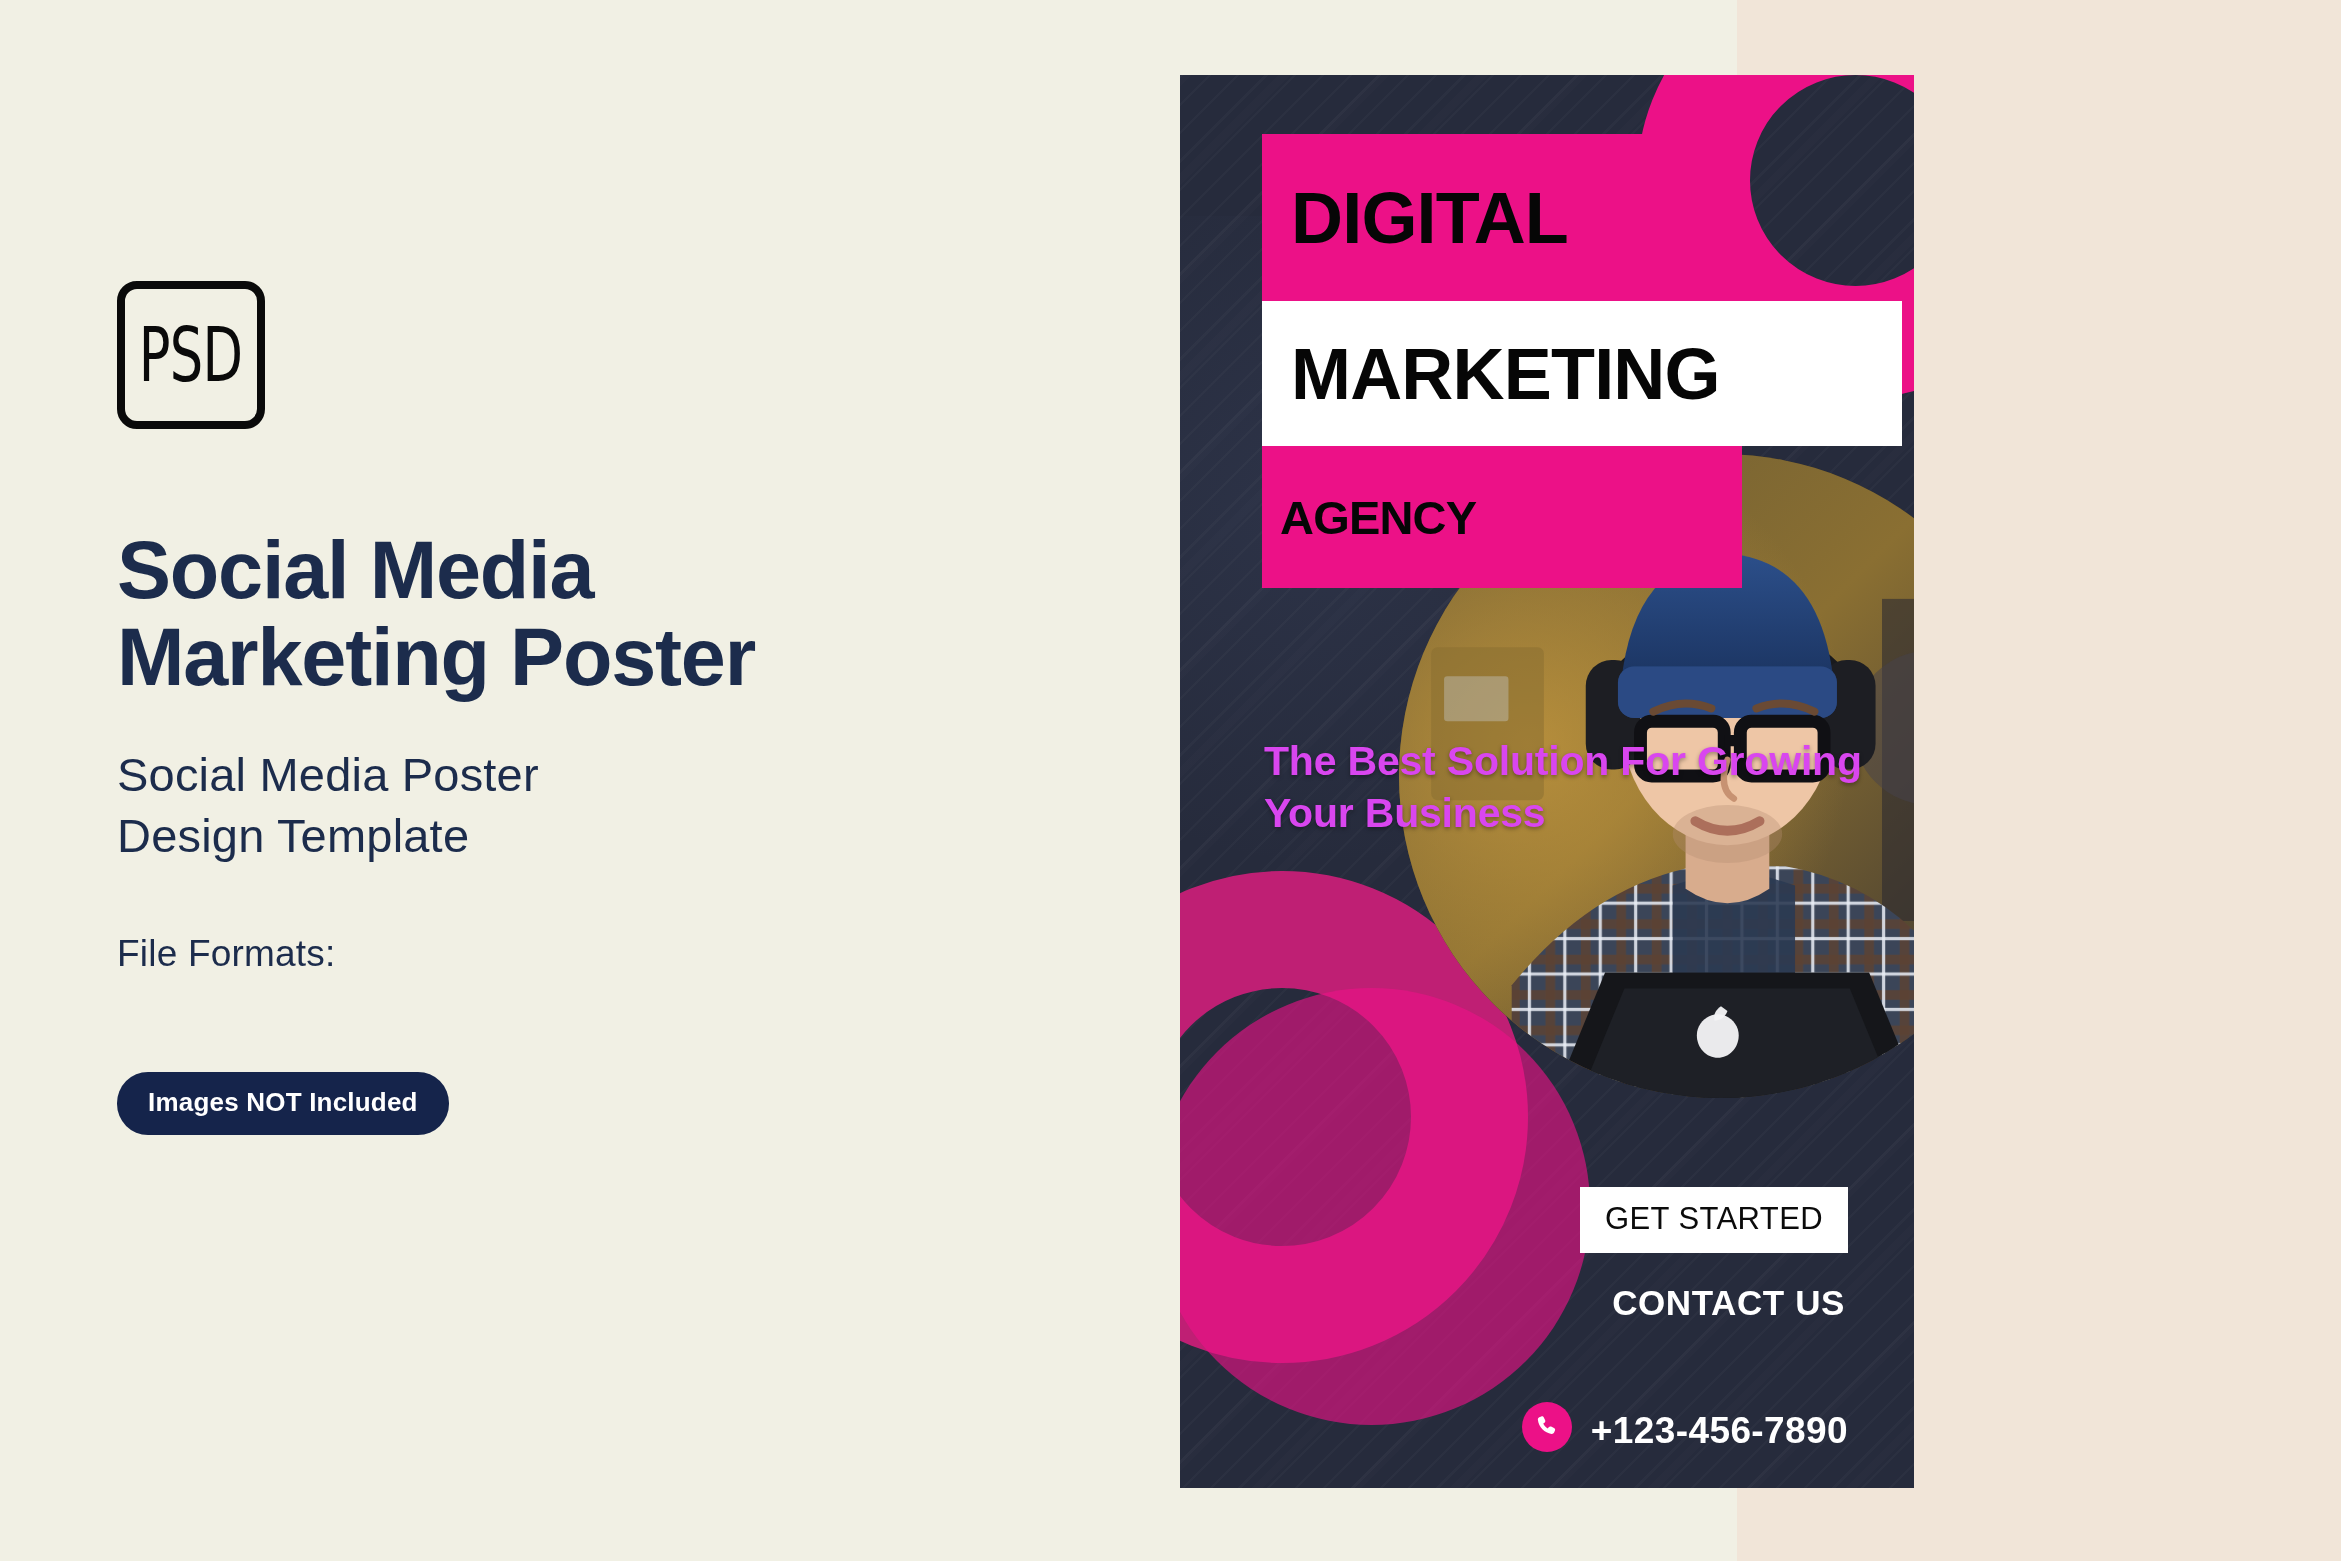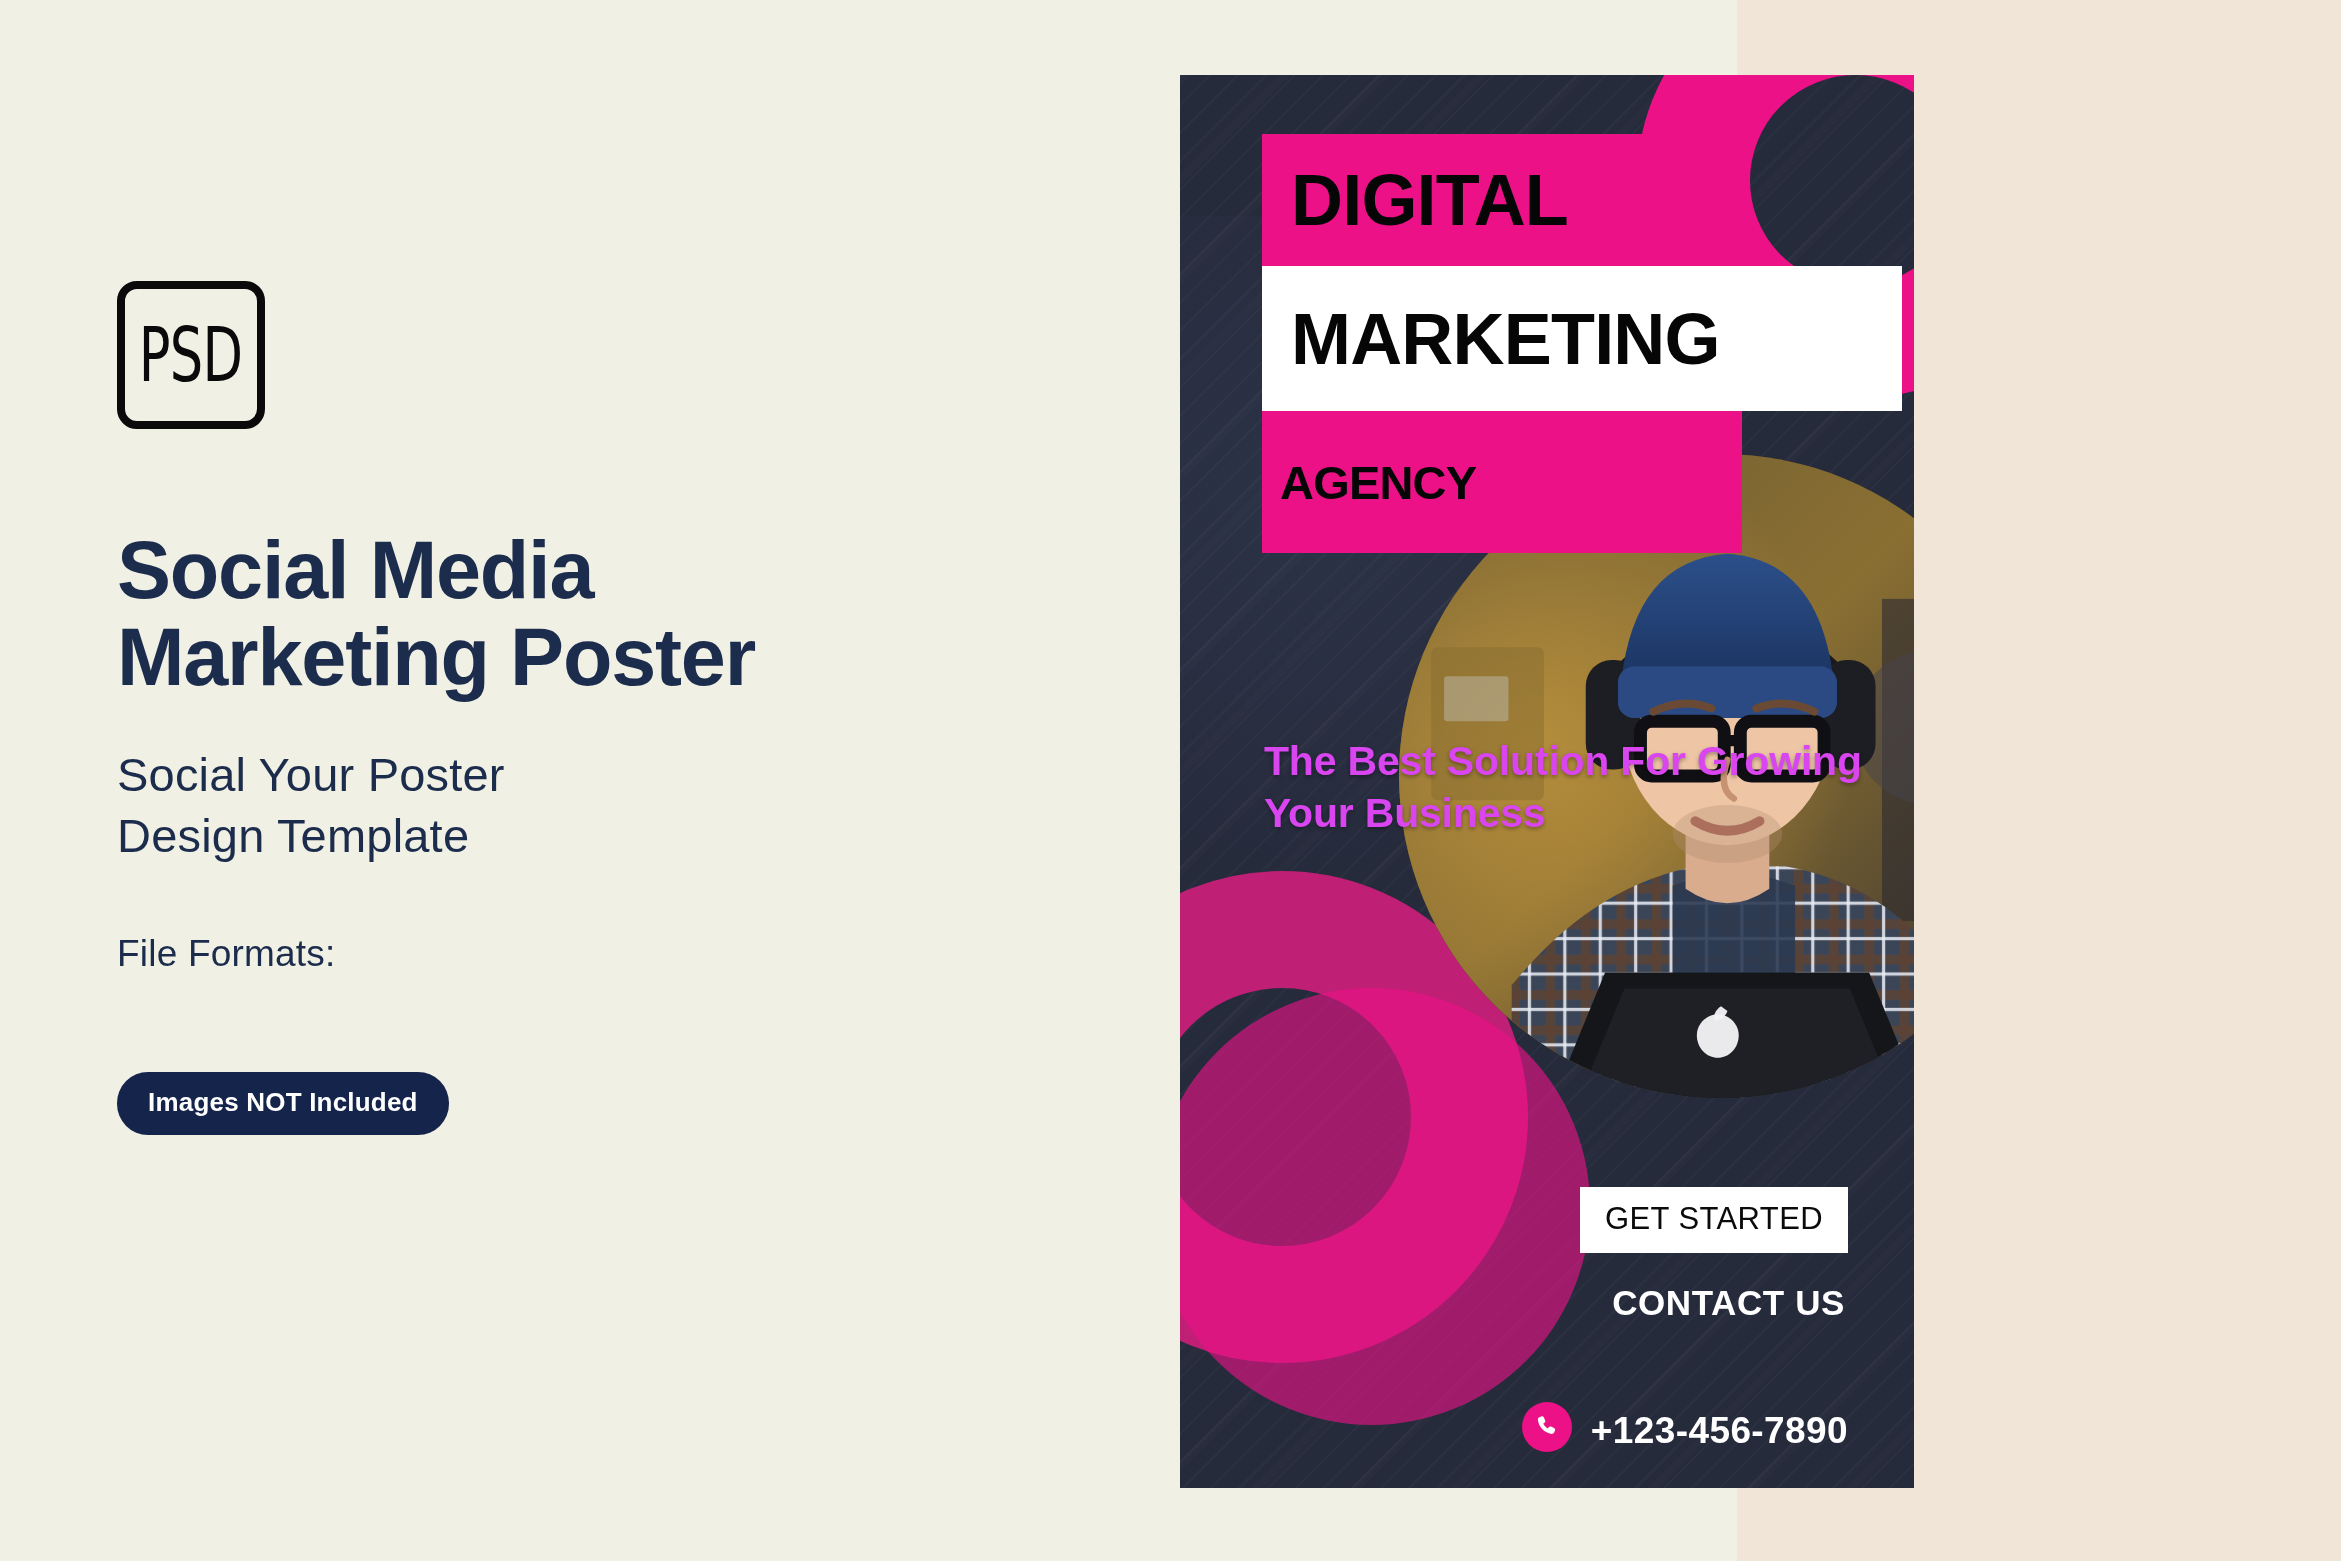--- a/index.html
+++ b/index.html
@@ -200,21 +200,21 @@
   .bar {
     display: flex;
     align-items: center;
     font-weight: 700;
     color: #060606;
     letter-spacing: -0.8px;
   }
   .bar-digital {
     background: #ec1187;
     width: 480px;
-    height: 132px;
+    height: 167px;
     padding-left: 29px;
     font-size: 72px;
     box-sizing: border-box;
   }
   .bar-marketing {
     background: #ffffff;
     width: 640px;
     height: 145px;
     padding-left: 29px;
     font-size: 72px;
@@ -326,21 +326,21 @@
     <div class="psd-badge">
       <span class="psd-badge-text">PSD</span>
     </div>
 
     <div class="main-title">
       <span class="line">Social Media</span>
       <span class="line">Marketing Poster</span>
     </div>
 
     <div class="sub-title">
-      <span class="line">Social Your Poster</span>
+      <span class="line">Social Media Poster</span>
       <span class="line">Design Template</span>
     </div>
 
     <div class="formats-label">File Formats:</div>
 
 
     <div class="notice-pill">Images NOT Included</div>
   </div>
 
   <div class="poster">

